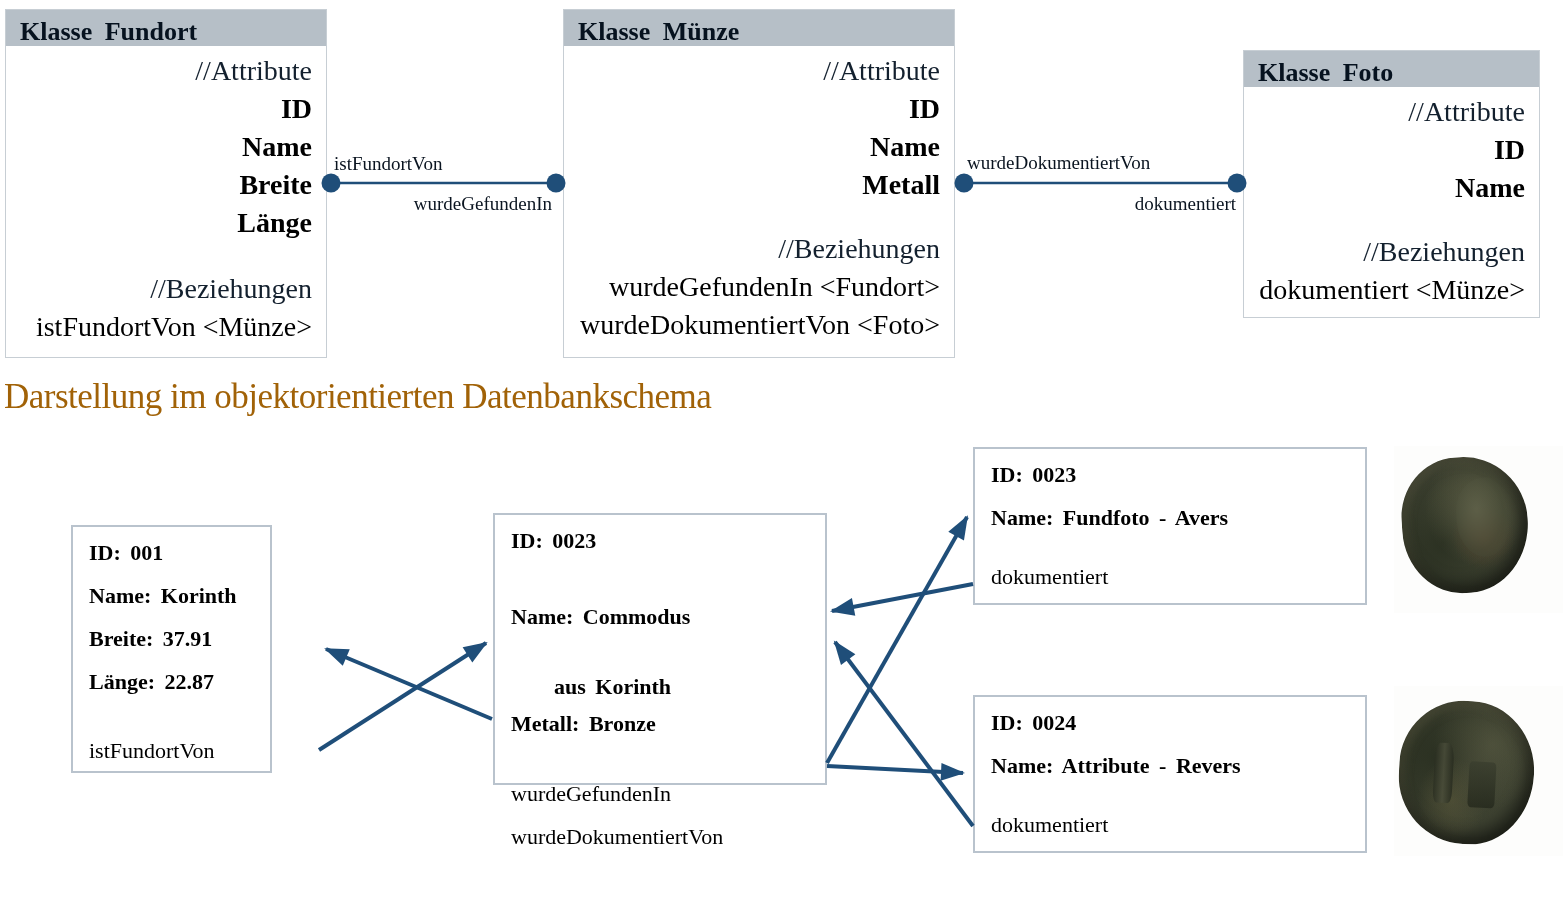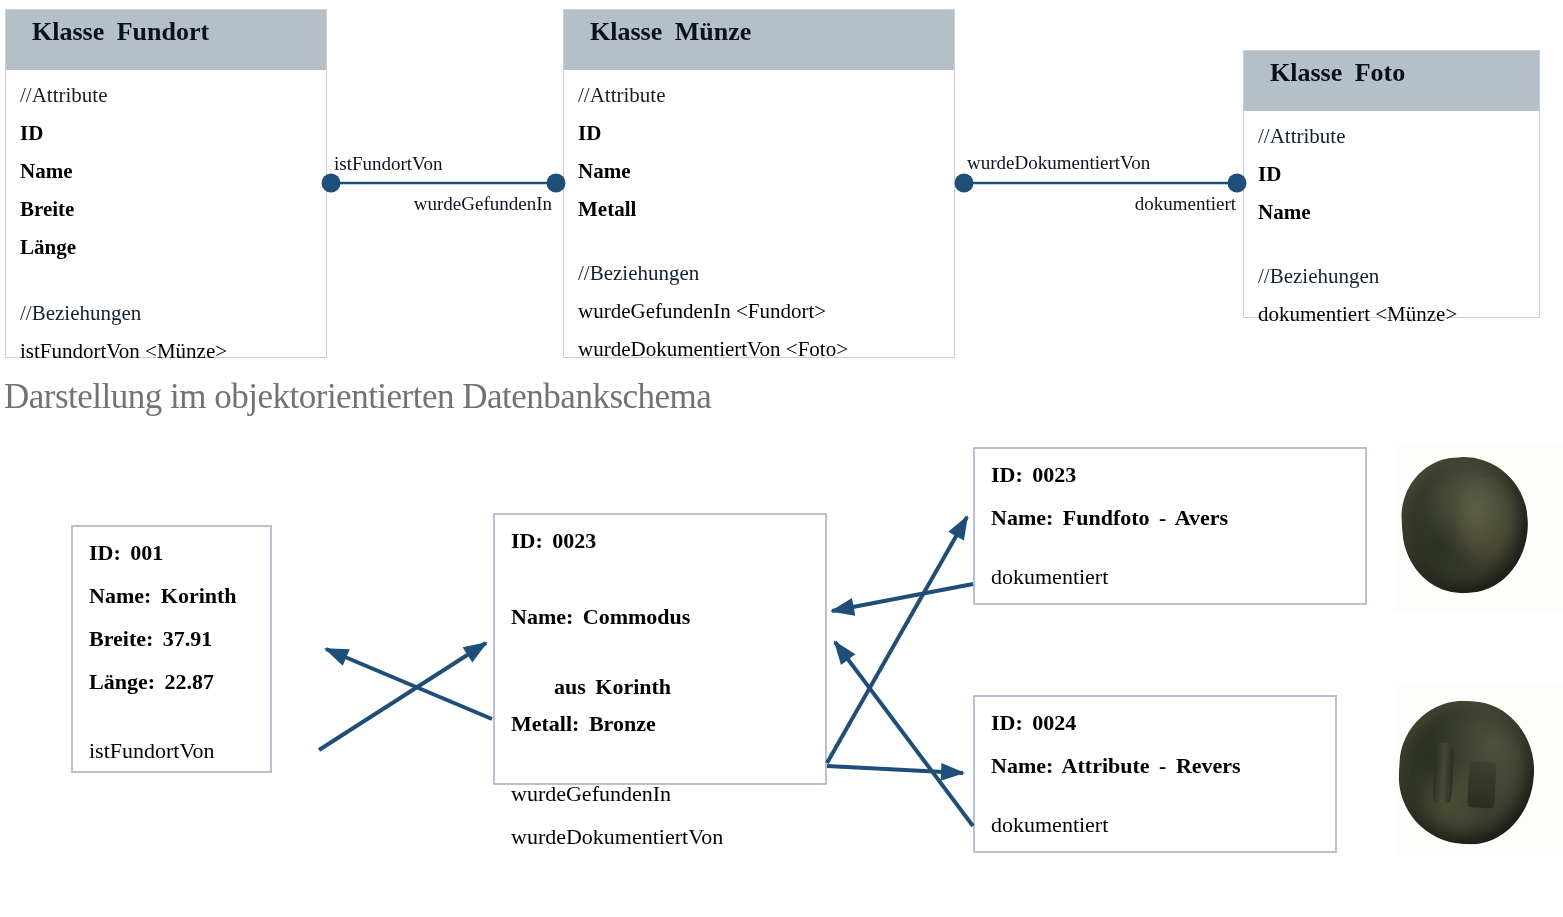--- a/index.html
+++ b/index.html
@@ -1,33 +1,33 @@
 <!DOCTYPE html>
 <html><head>
 <meta charset="utf-8">
 <style>
   html,body{margin:0;padding:0;background:#ffffff;}
   #stage{position:relative;width:1563px;height:917px;background:#ffffff;overflow:hidden;
          font-family:"Liberation Serif","DejaVu Serif",serif;color:#000;}
 
   
   .klasse{position:absolute;background:#fff;border:1px solid #c7ced4;box-sizing:border-box;}
-  .klasse-header{height:60px;line-height:44px;padding:0 26px;background:#b6bfc7;
+  .klasse-header{height:36px;line-height:44px;padding:0 14px;background:#b6bfc7;
                  font-size:26px;font-weight:bold;word-spacing:6px;color:#06121f;}
   .kbody{padding:6px 14px 0 14px;}
-  .krow{height:38px;line-height:38px;font-size:21px;white-space:nowrap;}
+  .krow{height:38px;line-height:38px;font-size:28px;white-space:nowrap;text-align:right;}
   .krow.b{font-weight:bold;}
   .krow.cm{color:#13202e;}
   .kgap28{height:28px;} .kgap26{height:26px;}
 
   
   .conn-label{position:absolute;font-size:19px;white-space:nowrap;color:#0a1420;}
 
   
-  .section-title{position:absolute;font-size:35px;color:#737373;white-space:nowrap;letter-spacing:-0.5px;}
+  .section-title{position:absolute;font-size:35px;color:#a16207;white-space:nowrap;letter-spacing:-0.5px;}
 
   
   .inst{position:absolute;background:#fff;border:2px solid #b9c3cd;box-sizing:border-box;
         padding:4px 16px 0 16px;}
   .irow{height:43px;line-height:43px;font-size:22px;word-spacing:4px;white-space:nowrap;}
   .irow.b{font-weight:bold;}
   .irow.h30{height:30px;line-height:30px;margin-top:40px;}
   .indent{padding-left:43px;}
   .igap26{height:26px;} .igap27{height:27px;} .igap16{height:16px;}
 
@@ -136,21 +136,21 @@
     <div class="irow">wurdeDokumentiertVon</div>
   </div>
 
   <div class="inst" style="left:973px;top:447px;width:394px;height:158px;">
     <div class="irow b">ID: 0023</div>
     <div class="irow b">Name: Fundfoto - Avers</div>
     <div class="igap16"></div>
     <div class="irow">dokumentiert</div>
   </div>
 
-  <div class="inst" style="left:973px;top:695px;width:364px;height:158px;">
+  <div class="inst" style="left:973px;top:695px;width:394px;height:158px;">
     <div class="irow b">ID: 0024</div>
     <div class="irow b">Name: Attribute - Revers</div>
     <div class="igap16"></div>
     <div class="irow">dokumentiert</div>
   </div>
 
 
   <div class="photo" style="left:1394px;top:446px;width:169px;height:167px;">
   </div>
   <div id="coin-avers" class="coin">

